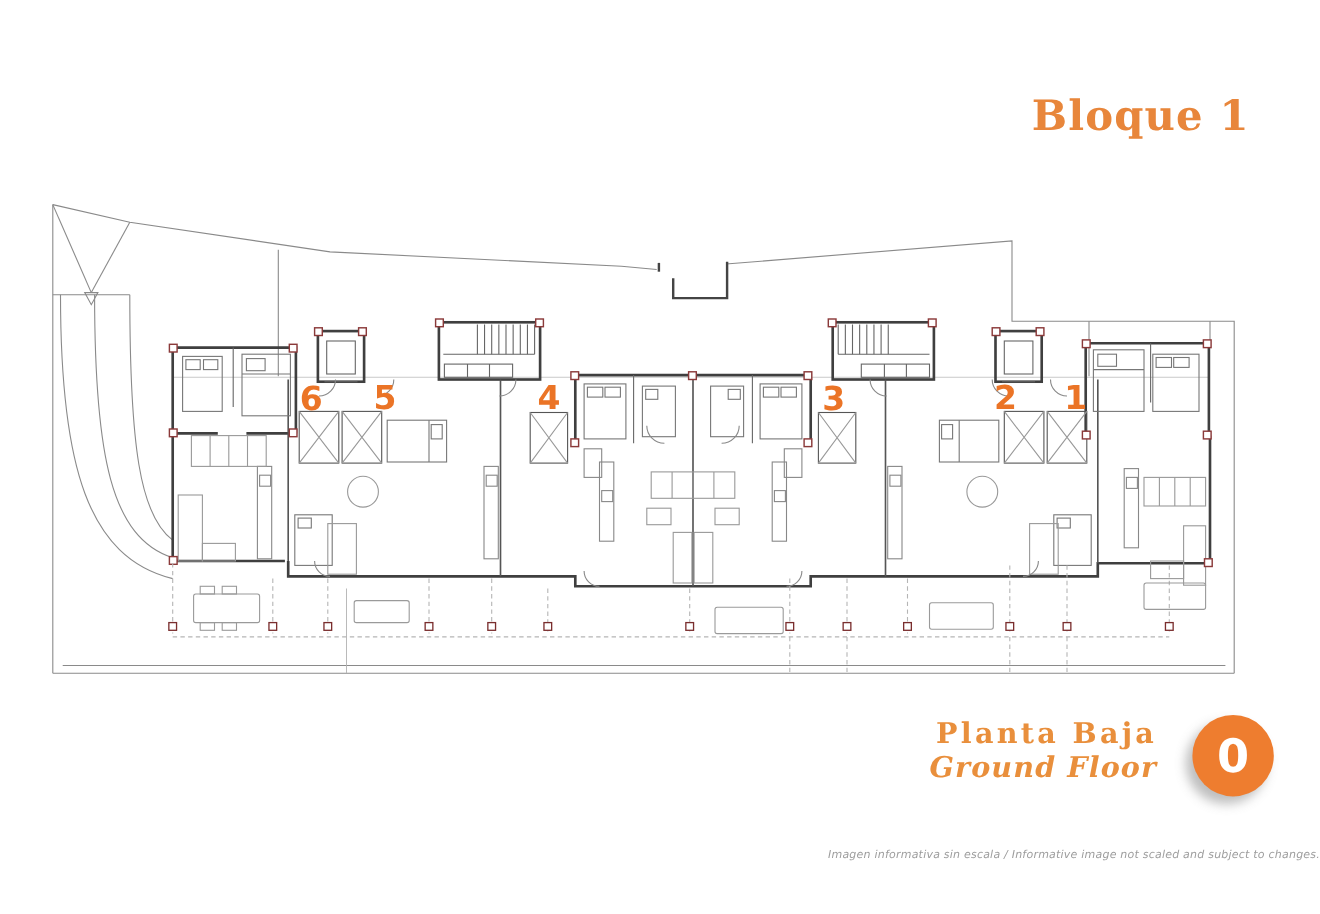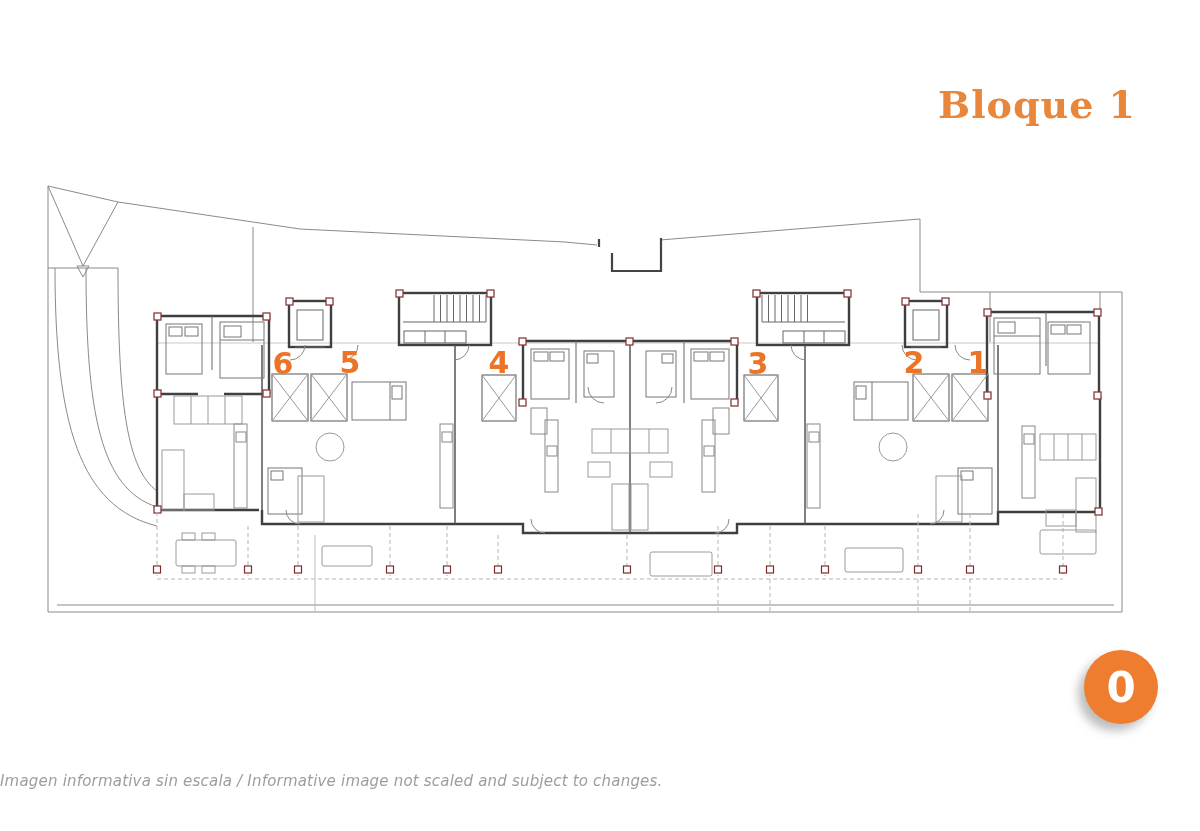--- a/index.html
+++ b/index.html
@@ -13,22 +13,22 @@
   .unum{position:absolute;transform:translate(-50%,-50%);
         font-weight:700;font-size:30px;color:var(--accent-number,#EB7426);}
   .floor-label{position:absolute;top:652px;right:148px;text-align:right;
                color:var(--accent-label,#E98F3C);font-family:"DejaVu Serif",serif;}
   .fl-es{font-size:26px;font-weight:700;letter-spacing:3px;line-height:1.2;}
   .fl-en{font-size:26px;font-weight:700;font-style:italic;letter-spacing:1px;line-height:1.2;}
   .floor-badge{position:absolute;top:650px;left:1084px;width:74px;height:74px;border-radius:50%;
                background:var(--accent-badge,#EE7D2F);color:#fff;display:flex;align-items:center;
                justify-content:center;font-size:42px;font-weight:700;
                box-shadow:-6px 7px 10px rgba(110,110,110,.45);}
-  .disclaimer{position:absolute;top:771px;left:0;width:100%;text-align:left;
-              font-style:italic;font-size:15px;line-height:1.45;color:#9d9d9d;letter-spacing:.2px;}
+  .disclaimer{position:absolute;top:771px;left:0;width:100%;text-align:right;
+              font-style:italic;font-size:10px;line-height:1.45;color:#9d9d9d;letter-spacing:.2px;}
 </style>
 </head>
 <body>
 
 <div class="page">
 
   <div class="title">Bloque 1</div>
 
   <div class="plan-wrap">
     <svg width="1200" height="831" viewBox="0 0 1200 831">
@@ -274,20 +274,22 @@
 
     <span class="unum" style="left:283px;top:363px">6</span>
     <span class="unum" style="left:350px;top:362px">5</span>
     <span class="unum" style="left:499px;top:362px">4</span>
     <span class="unum" style="left:758px;top:363px">3</span>
     <span class="unum" style="left:914px;top:362px">2</span>
     <span class="unum" style="left:978px;top:362px">1</span>
   </div>
 
   <div class="floor-label">
+    <div class="fl-es">Planta Baja</div>
+    <div class="fl-en">Ground Floor</div>
   </div>
 
   <div class="floor-badge">
     <span>0</span>
   </div>
 
   <div class="disclaimer">
     <div>Imagen informativa sin escala /  Informative image not scaled and subject to changes.</div>
   </div>
 

